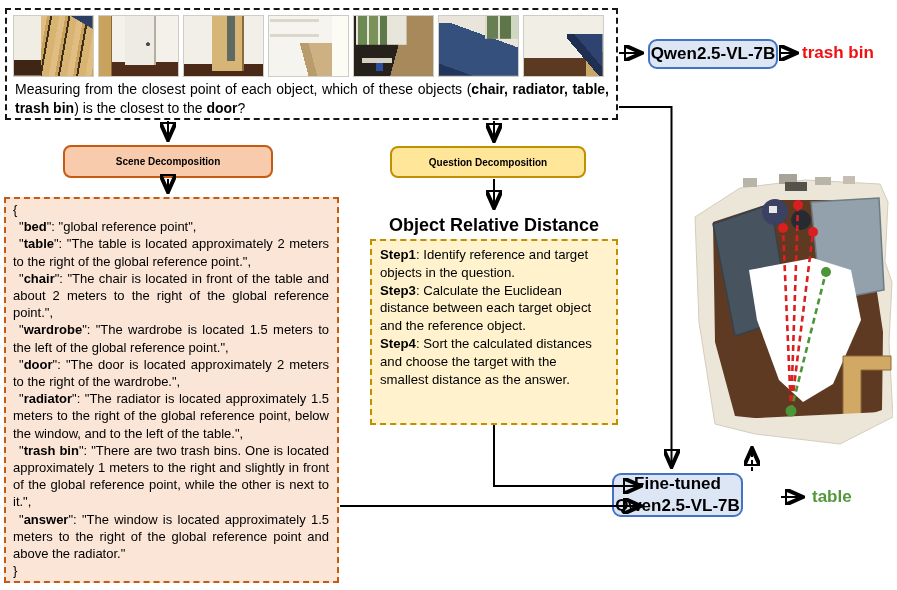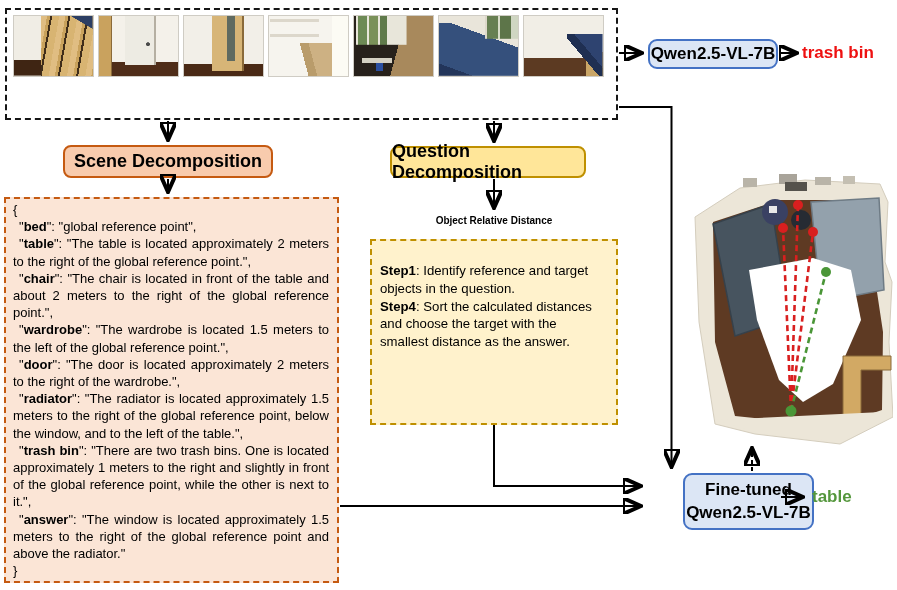--- a/index.html
+++ b/index.html
@@ -14,48 +14,48 @@
     background-color:#efece4;background-repeat:no-repeat;}
   #question-text{position:absolute;left:8px;top:70px;width:594px;
     font-size:14px;line-height:19px;text-align:justify;}
 
   
   .model-box{position:absolute;display:flex;flex-direction:column;align-items:center;
     justify-content:center;background:var(--model-box-fill,#dce6f5);
     border:2px solid var(--model-box-border,#4472c4);border-radius:9px;
     font-weight:bold;font-size:17px;box-sizing:border-box;text-align:center;line-height:1.3;}
   #qwen-box{left:648px;top:39px;width:130px;height:30px;}
-  #finetuned-box{left:683px;top:473px;width:131px;height:57px;}
+  #finetuned-box{left:612px;top:473px;width:131px;height:44px;}
 
   .answer{position:absolute;font-weight:bold;font-size:17px;white-space:nowrap;}
   #baseline-answer{left:802px;top:43px;color:var(--baseline-answer,#ee1111);}
   #finetuned-answer{left:812px;top:487px;color:var(--finetuned-answer,#55973d);}
 
   
   .header-box{position:absolute;display:flex;align-items:center;justify-content:center;
-    font-weight:bold;font-size:18px;border-radius:8px;box-sizing:border-box;}
+    font-weight:bold;font-size:10px;border-radius:8px;box-sizing:border-box;}
   #scene-header{left:63px;top:145px;width:210px;height:33px;
     background:var(--scene-header-fill,#f8cbad);border:2px solid var(--scene-header-border,#c55a11);}
   #question-header{left:390px;top:146px;width:196px;height:32px;
     background:var(--question-header-fill,#ffe699);border:2px solid var(--question-header-border,#bf9000);}
 
   
   #scene-box{position:absolute;left:4px;top:197px;width:335px;height:386px;box-sizing:border-box;
     border:2px dashed var(--scene-header-border,#c55a11);background:var(--scene-panel-fill,#fbe5d6);
     padding:2px 8px 0 7px;font-size:13px;line-height:17.2px;overflow:hidden;}
   #scene-box p{margin:0;}
   #scene-box .entry{text-align:justify;text-indent:6px;}
   #scene-box b{font-weight:bold;margin-top:48px;}
 
   
   #task-title{position:absolute;left:370px;top:215px;width:248px;text-align:center;
-    font-weight:bold;font-size:10px;}
+    font-weight:bold;font-size:18px;}
   #steps-box{position:absolute;left:370px;top:239px;width:248px;height:186px;box-sizing:border-box;
     border:2px dashed var(--question-header-border,#bf9000);background:var(--steps-panel-fill,#fff2cc);
-    padding:21px 8px;font-size:13.2px;line-height:17.8px;overflow:hidden;}
+    padding:5px 8px;font-size:13.2px;line-height:17.8px;overflow:hidden;}
   #steps-box p{margin:0;}
 
   
   #connectors{position:absolute;left:0;top:0;width:897px;height:590px;pointer-events:none;}
   #connectors line,#connectors path{stroke:#000;stroke-width:2;fill:none;}
 
   
   #scan{position:absolute;left:685px;top:170px;width:208px;height:284px;}
 
   
@@ -113,20 +113,21 @@
   <div id="question-box">
     <div id="photos">
         <div class="photo p1"></div>
         <div class="photo p2"></div>
         <div class="photo p3"></div>
         <div class="photo p4"></div>
         <div class="photo p5"></div>
         <div class="photo p6"></div>
         <div class="photo p7"></div>
       </div>
+    <div id="question-text"><span>Measuring from the closest point of each object, which of these objects (</span><b>chair, radiator, table, trash bin</b><span>) is the closest to the </span><b>door</b><span>?</span></div>
   </div>
 
   <div class="model-box" id="qwen-box">
     <span>Qwen2.5-VL-7B</span>
   </div>
   <div class="answer" id="baseline-answer">trash bin</div>
 
   <div class="header-box" id="scene-header">
     <span>Scene Decomposition</span>
   </div>
@@ -145,20 +146,21 @@
         <p class="entry">"<b>radiator</b>": "The radiator is located approximately 1.5 meters to the right of the global reference point, below the window, and to the left of the table.",</p>
         <p class="entry">"<b>trash bin</b>": "There are two trash bins. One is located approximately 1 meters to the right and slightly in front of the global reference point, while the other is next to it.",</p>
         <p class="entry">"<b>answer</b>": "The window is located approximately 1.5 meters to the right of the global reference point and above the radiator."</p>
       </div>
     <p class="brace">}</p>
   </div>
 
   <div id="task-title">Object Relative Distance</div>
   <div id="steps-box">
       <p><b>Step1</b>: Identify reference and target objects in the question.</p>
+      <p><b>Step3</b>: Calculate the Euclidean distance between each target object and the reference object.</p>
       <p><b>Step4</b>: Sort the calculated distances and choose the target with the smallest distance as the answer.</p>
     </div>
 
   <svg id="scan" viewBox="0 0 208 284">
     <polygon points="10,47 55,18 120,10 195,14 203,32 200,92 207,112 204,172 208,247 155,274 70,264 30,254 14,152" fill="#ece6d8" stroke="#d4cdbd" stroke-width="1"></polygon>
     <rect x="58" y="8" width="14" height="9" fill="#b9b4a8"></rect>
     <rect x="94" y="4" width="18" height="10" fill="#a9a49a"></rect>
     <rect x="100" y="12" width="22" height="9" fill="#55524c"></rect>
     <rect x="130" y="7" width="16" height="8" fill="#b9b4a8"></rect>
     <rect x="158" y="6" width="12" height="8" fill="#c4bfb2"></rect>

